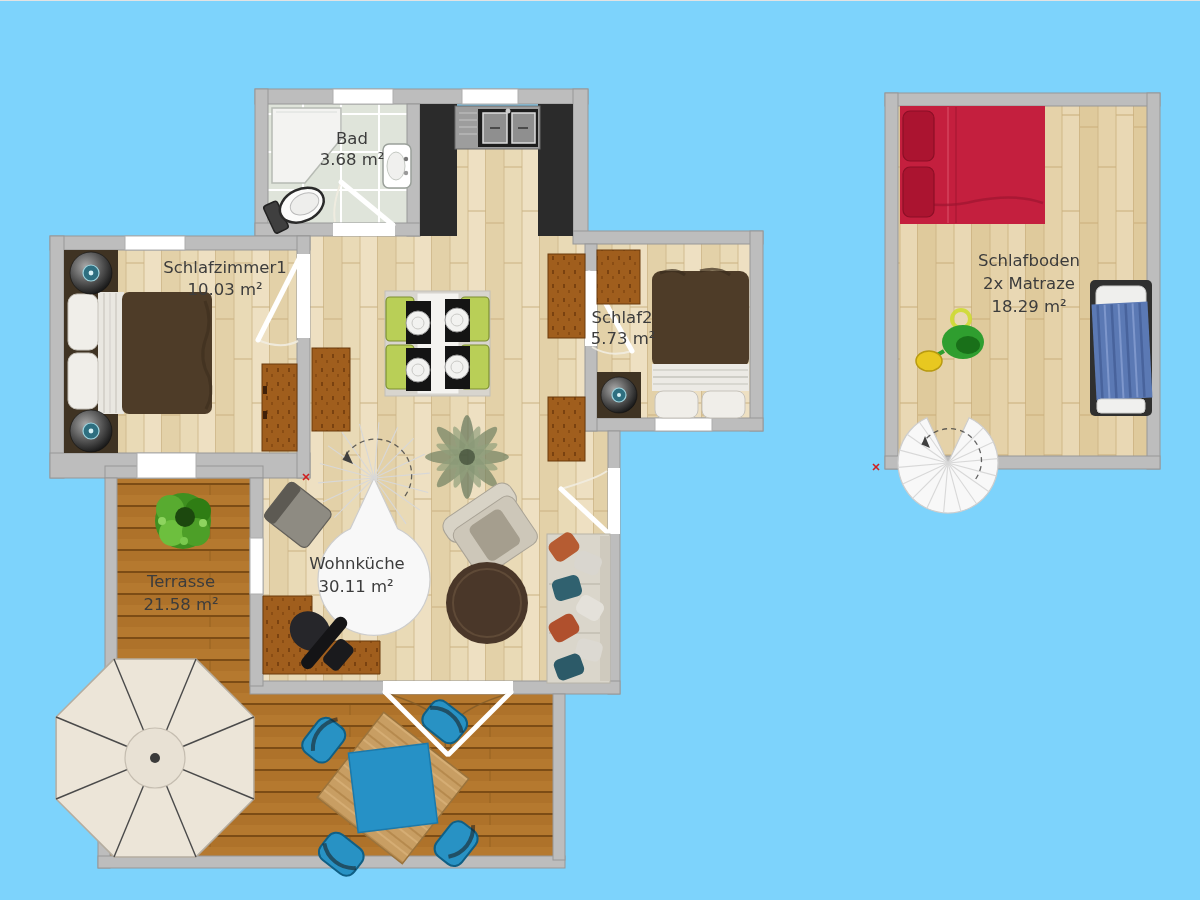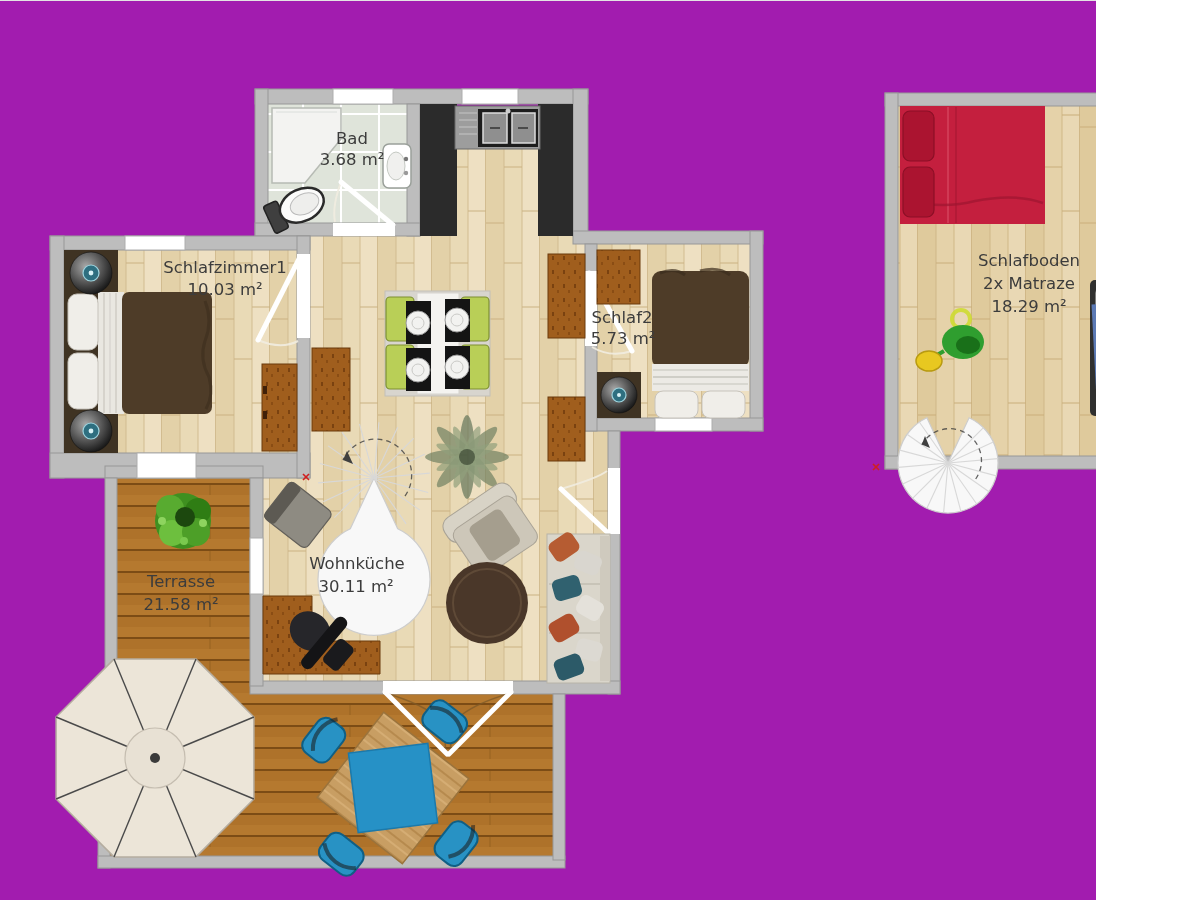--- a/index.html
+++ b/index.html
@@ -1,16 +1,16 @@
 <!DOCTYPE html>
 <html style="--wall: #bdbdbd; --label: #3c3c3c; --floor-wood: #e9dab6; --deck-wood: #b5792f; --bathroom-tile: #dfe4da; --kitchen-cabinet: #2b2b2b; --bed-brown: #4e3c28; --bed-red: #c41f3e; --bed-blue: #5b79b4; --dining-chair-lime: #b9cf57; --terrace-set-blue: #2892c4; --umbrella-cream: #ece5d8; --dresser-brown: #a05e1d; --plant-green: #3e8f1e;"><head>
 <meta charset="utf-8">
 <style>
   html,body{margin:0;padding:0;background:#fff;}
-  .stage{position:relative;width:1096px;height:900px;background:#a21caf;overflow:hidden;
+  .stage{position:relative;width:1200px;height:900px;background:#7dd3fc;overflow:hidden;
          font-family:"DejaVu Sans",sans-serif;border-top:1px solid #e3e3e3;}
   svg{display:block}
   .wall{fill:var(--wall,#bdbdbd);stroke:#979797;stroke-width:1;}
   .window{fill:#ffffff;stroke:#aeaeae;stroke-width:1;}
   .gap{fill:#ffffff;stroke:none;}
   .label{fill:var(--label,#3c3c3c);font-size:16.5px;text-anchor:middle;
          font-family:"DejaVu Sans","Liberation Sans",sans-serif;}
   .leaf{stroke:#ffffff;stroke-width:5;stroke-linecap:round;fill:none;}
   .arc{fill:none;stroke:#f1ece0;stroke-width:2;opacity:.9;}
   .arcdark{fill:none;stroke:#7e5a28;stroke-width:1.5;opacity:.75;}

